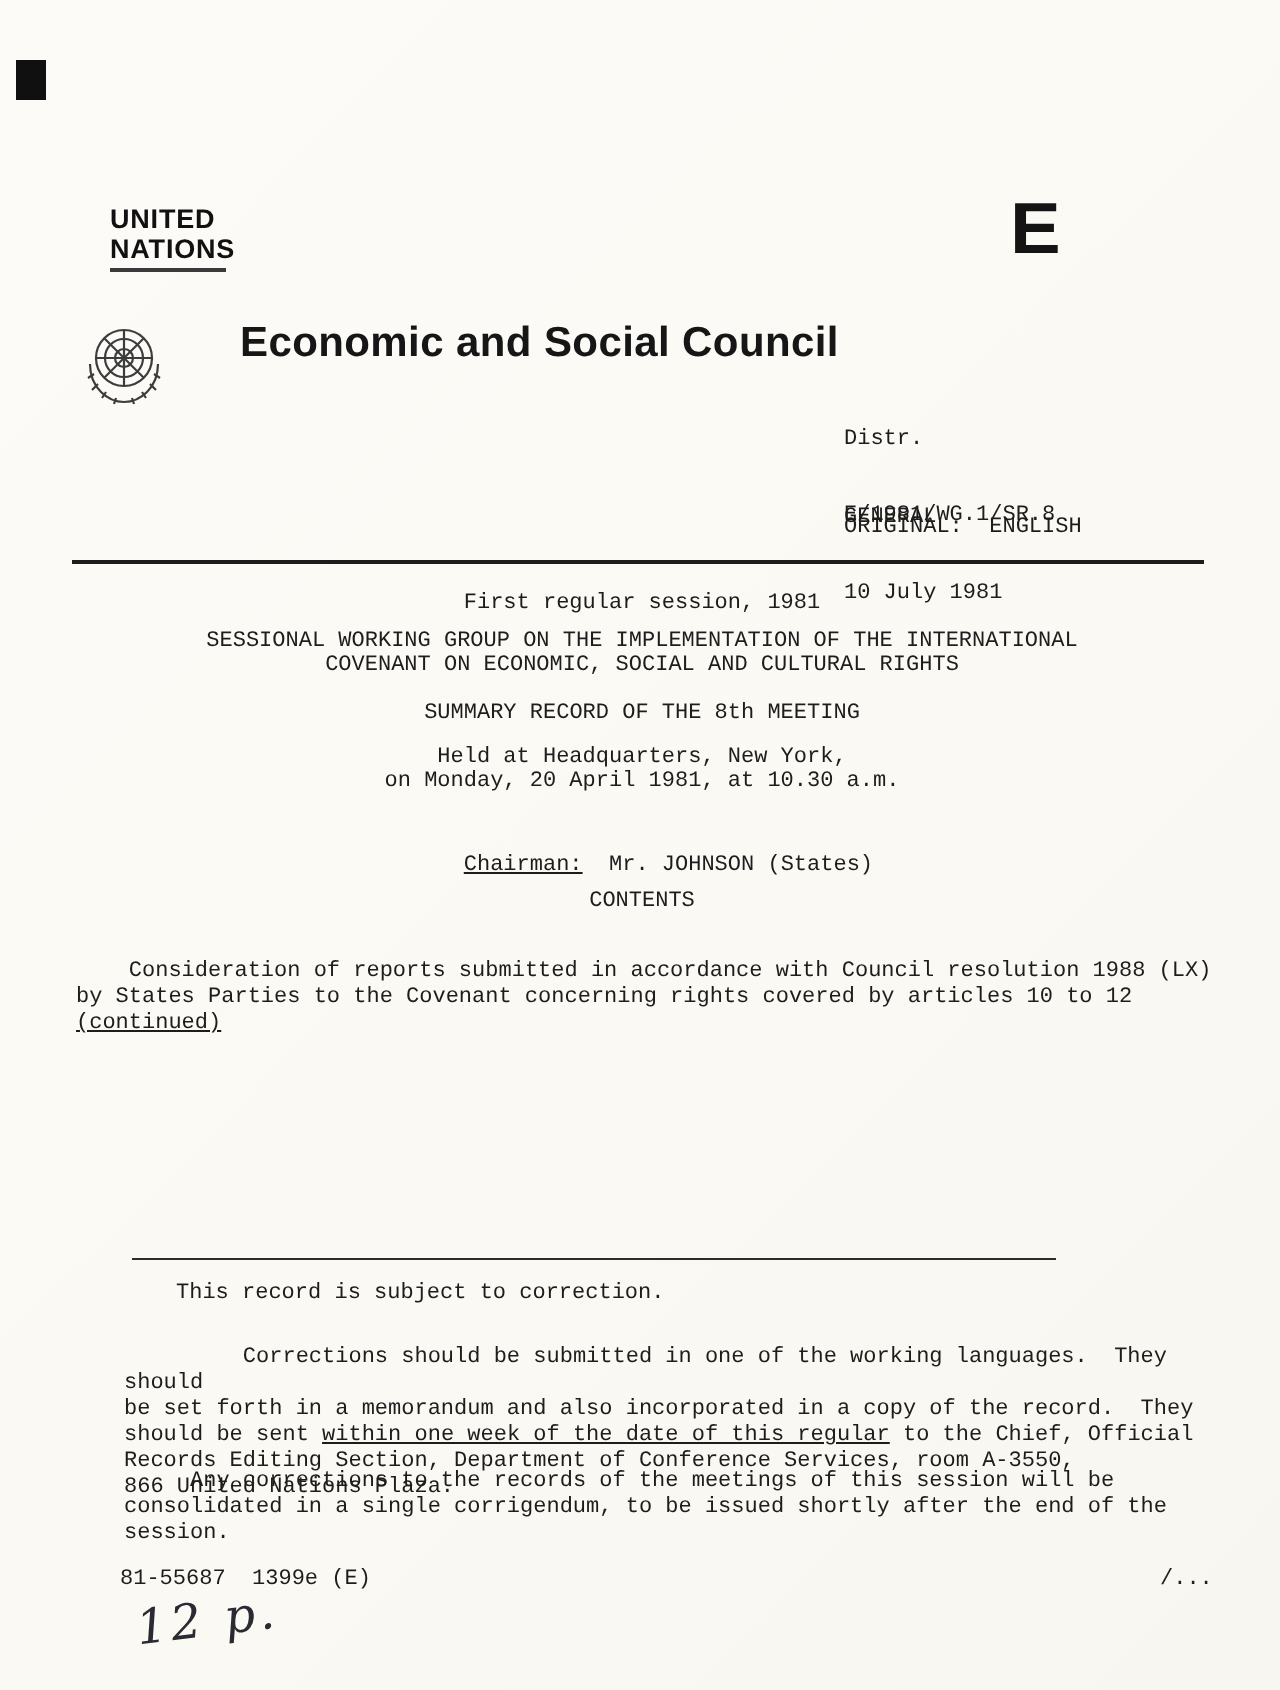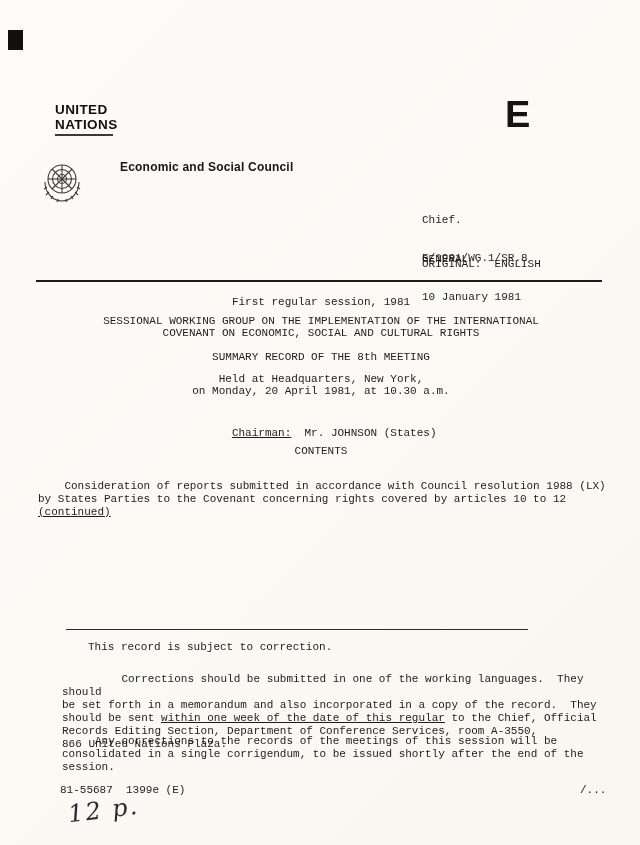--- a/index.html
+++ b/index.html
@@ -18,21 +18,21 @@
 
   .scan-mark { left:8px; top:30px; width:15px; height:20px; background:#101010; }
 
   .org-name { left:55px; top:102px; font-weight:bold; font-size:13.5px; line-height:15px; letter-spacing:0.4px; color:#111; }
   .org-underline { left:55px; top:134px; width:58px; height:1.5px; background:#3a3a3a; }
 
   .doc-letter { left:505px; top:94px; font-weight:900; font-size:38px; color:#141414; transform:scaleY(0.95); }
 
   .emblem { left:36px; top:156px; width:52px; height:52px; }
 
-  .council-title { left:120px; top:160px; font-weight:bold; font-size:12px; letter-spacing:0.2px; color:#161616; }
+  .council-title { left:120px; top:160px; font-weight:bold; font-size:21px; letter-spacing:0.2px; color:#161616; }
 
   .distr-block { left:422px; top:188px; }
   .ref-block { left:422px; top:226px; }
   .original-line { left:422px; top:258px;text-align:right; }
 
   .rule-top { left:36px; top:280px; width:566px; height:2px; background:#1d1d1d; }
 
   .cline { left:38px; width:566px; }
 
   .contents-para { left:38px; top:467px; width:570px; }
@@ -77,27 +77,27 @@
         <line x1="36" y1="13" x2="16" y2="33"></line>
         <path d="M9,26 C9,38 18,45 26,45 C34,45 43,38 43,26"></path>
         <path d="M11,31 l-3,2 M13,36 l-3,3 M17,40 l-2,3 M22,43 l-1,3 M41,31 l3,2 M39,36 l3,3 M35,40 l2,3 M30,43 l1,3"></path>
       </g>
     </svg>
   </div>
 
   <div class="abs council-title sans">Economic and Social Council</div>
 
   <div class="abs distr-block mono">
-    <div>Chief.</div>
+    <div>Distr.</div>
     <div>GENERAL</div>
   </div>
 
   <div class="abs ref-block mono">
     <div>E/1981/WG.1/SR.8</div>
-    <div>10 January 1981</div>
+    <div>10 July 1981</div>
   </div>
 
   <div class="abs original-line mono">ORIGINAL:  ENGLISH</div>
 
   <div class="abs rule-top"></div>
 
   <div class="abs cline center mono" style="top:296px">First regular session, 1981</div>
   <div class="abs cline center mono" style="top:315px">SESSIONAL WORKING GROUP ON THE IMPLEMENTATION OF THE INTERNATIONAL</div>
   <div class="abs cline center mono" style="top:327px">COVENANT ON ECONOMIC, SOCIAL AND CULTURAL RIGHTS</div>
   <div class="abs cline center mono" style="top:351px">SUMMARY RECORD OF THE 8th MEETING</div>

